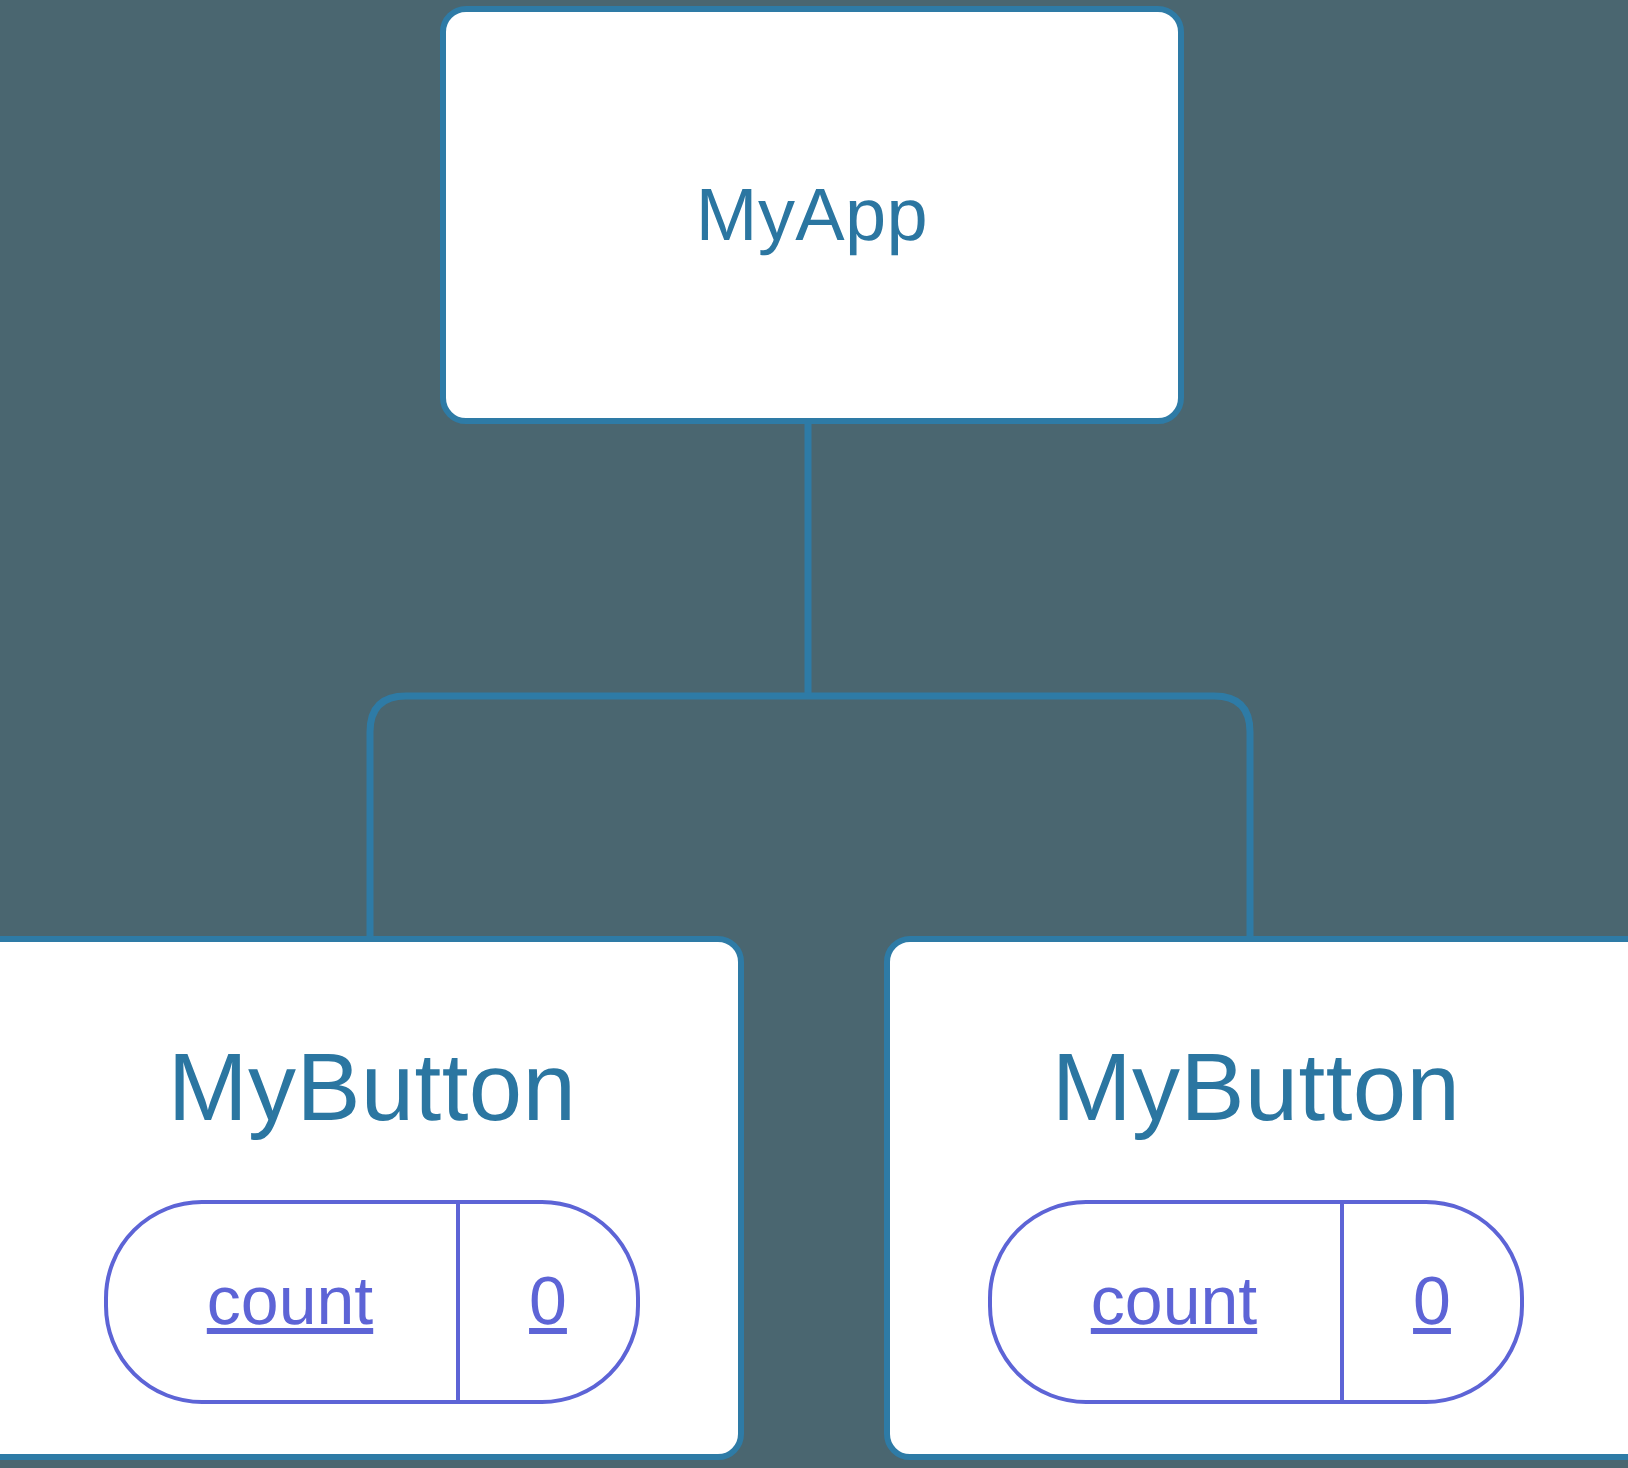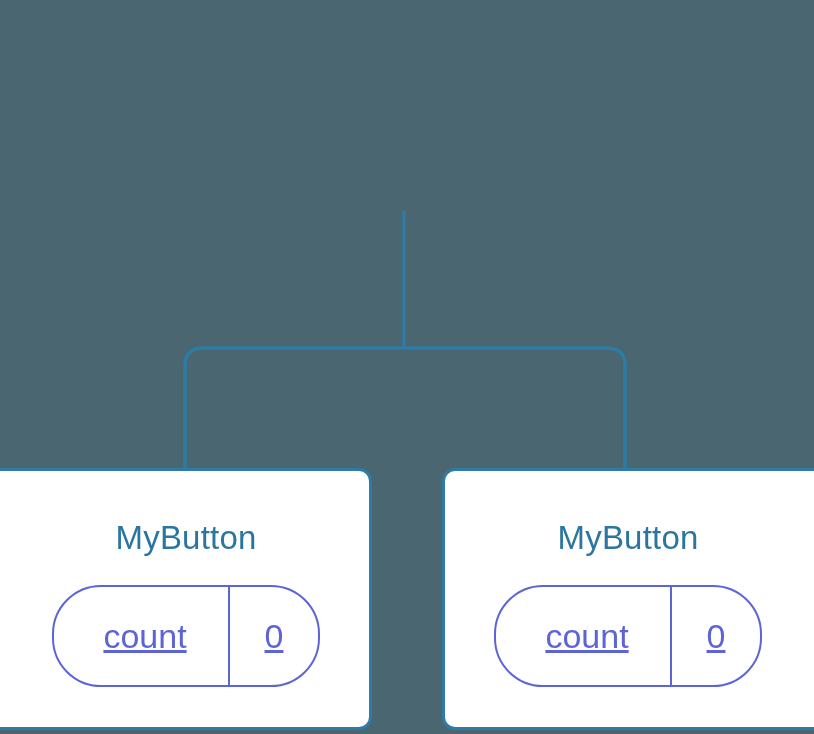--- a/index.html
+++ b/index.html
@@ -54,21 +54,21 @@
   .node-child {
     top: 468px;
     height: 262px;
     justify-content: flex-start;
   }
   .node-child.left  { left: -12px; width: 384px; }
   .node-child.right { left: 442px; width: 384px; }
 
   .node-title {
     color: #2b76a1;
-    font-size: 33px;
+    font-size: 48px;
     font-weight: 400;
     letter-spacing: 0.2px;
     line-height: 1;
     white-space: nowrap;
   }
   .node-root .node-title {
     font-size: 37px;
   }
   .node-child .node-title {
     margin-top: 50px;
@@ -120,20 +120,23 @@
 <body>
 
 <div id="stage">
 
   <svg id="edges" viewBox="0 0 814 734" width="814" height="734" xmlns="http://www.w3.org/2000/svg">
     <path d="M 404 211 L 404 348" fill="none" stroke="#2e7ba6" stroke-width="3.5" stroke-linecap="butt"></path>
     <path d="M 185 470 L 185 366 Q 185 348 203 348 L 404 348" fill="none" stroke="#2e7ba6" stroke-width="3.5" stroke-linecap="butt"></path>
     <path d="M 625 470 L 625 366 Q 625 348 607 348 L 404 348" fill="none" stroke="#2e7ba6" stroke-width="3.5" stroke-linecap="butt"></path>
   </svg>
 
+  <div class="node node-root">
+    <div class="node-title">MyApp</div>
+  </div>
 
   <div class="node node-child left">
     <div class="inner">
       <div class="node-title">MyButton</div>
       <div class="pill">
         <div class="pill-key">count</div>
         <div class="pill-val">0</div>
       </div>
     </div>
   </div>

